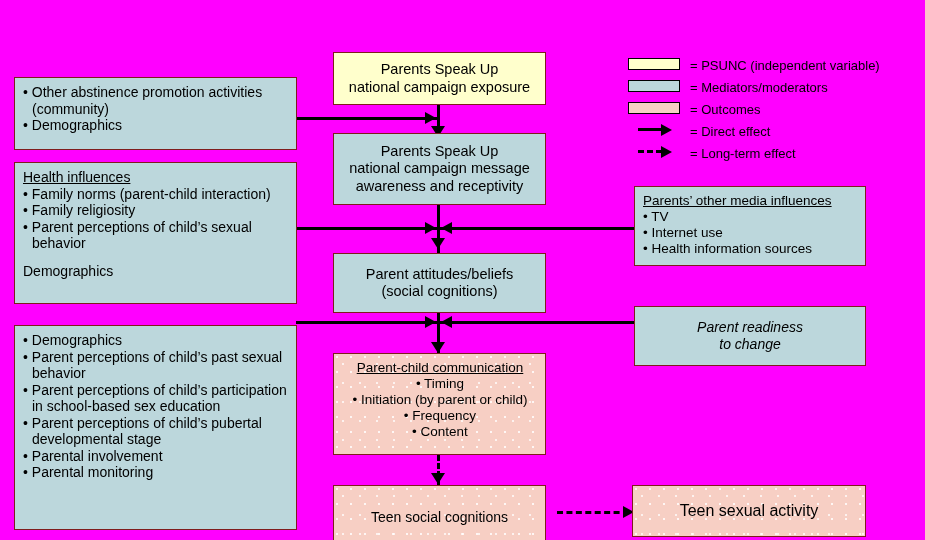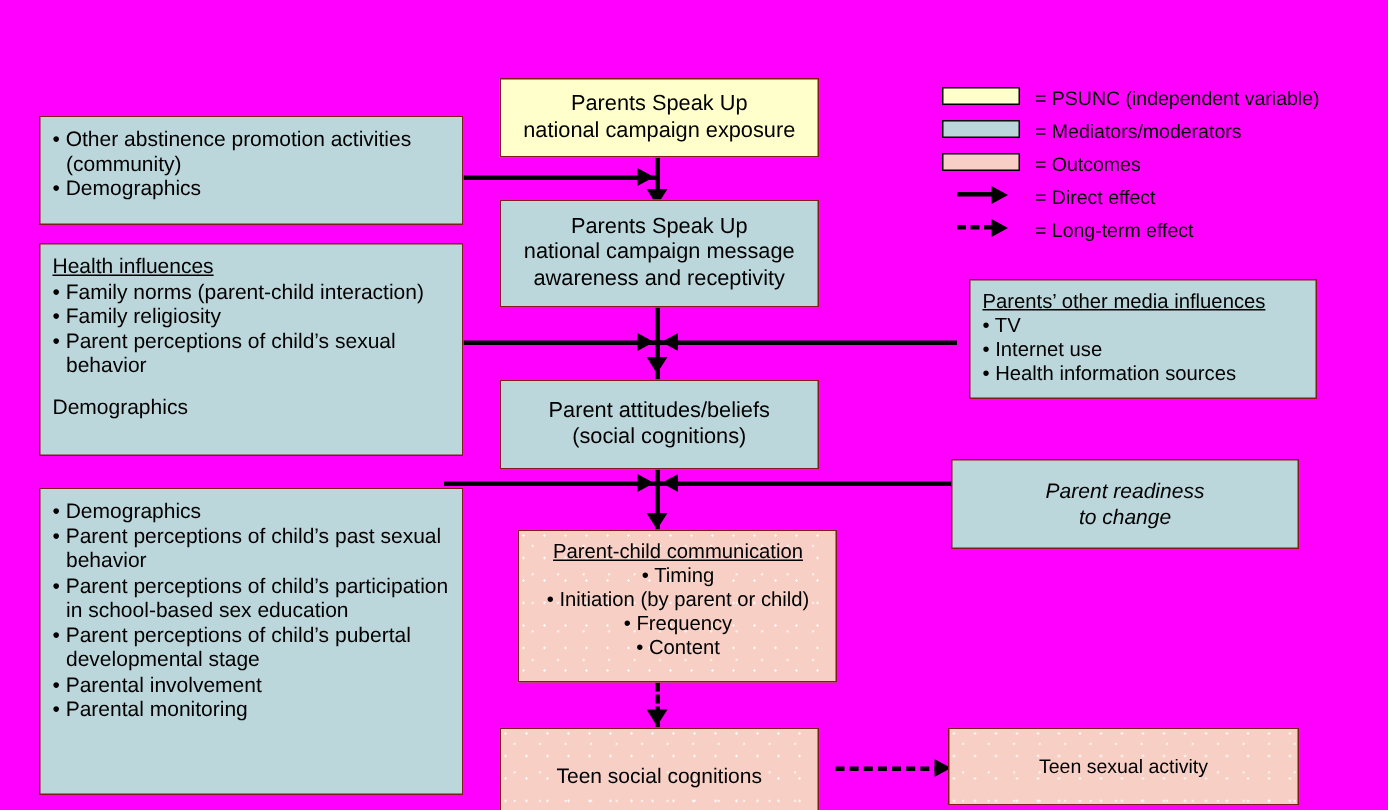--- a/index.html
+++ b/index.html
@@ -25,21 +25,21 @@
   .box.pink{
     background:#F7CFC4;
     background-image:
       radial-gradient(circle at 3px 3px, rgba(255,255,255,.85) 0.7px, transparent 0.9px),
       radial-gradient(circle at 9px 10px, rgba(255,255,255,.75) 0.7px, transparent 0.9px);
     background-size:14px 15px, 17px 19px;
     text-align:center;
   }
 
   .center{display:flex;flex-direction:column;align-items:center;justify-content:center;text-align:center;}
-  .listbox{padding:6px 7px 20px 8px;margin-left:12px;}
+  .listbox{padding:6px 7px 20px 8px;}
 
   .bl{ 
     display:block;
     text-indent:-9px;
     padding-left:9px;
     white-space:pre-wrap;
   }
   .hd{display:block;text-decoration:underline;}
   .plain{display:block;}
   .gap{display:block;height:.85em;}
@@ -128,21 +128,21 @@
     <span class="bl">• Timing</span>
     <span class="bl">• Initiation (by parent or child)</span>
     <span class="bl">• Frequency</span>
     <span class="bl">• Content</span>
   </div>
 
   <div class="box pink center" style="left:333px;top:485px;width:213px;height:64px;font-size:14px;">
     <span>Teen social cognitions</span>
   </div>
 
-  <div class="box pink center" style="left:632px;top:485px;width:234px;height:52px;font-size:13px;">
+  <div class="box pink center" style="left:632px;top:485px;width:234px;height:52px;font-size:16px;">
     <span>Teen sexual activity</span>
   </div>
 
   <div class="box blue listbox" style="left:14px;top:77px;width:283px;height:73px;font-size:14px;">
     <span class="bl">• Other abstinence promotion activities (community)</span>
     <span class="bl">• Demographics</span>
   </div>
 
   <div class="box blue listbox" style="left:14px;top:162px;width:283px;height:142px;font-size:14px;">
     <span class="hd">Health influences</span>

